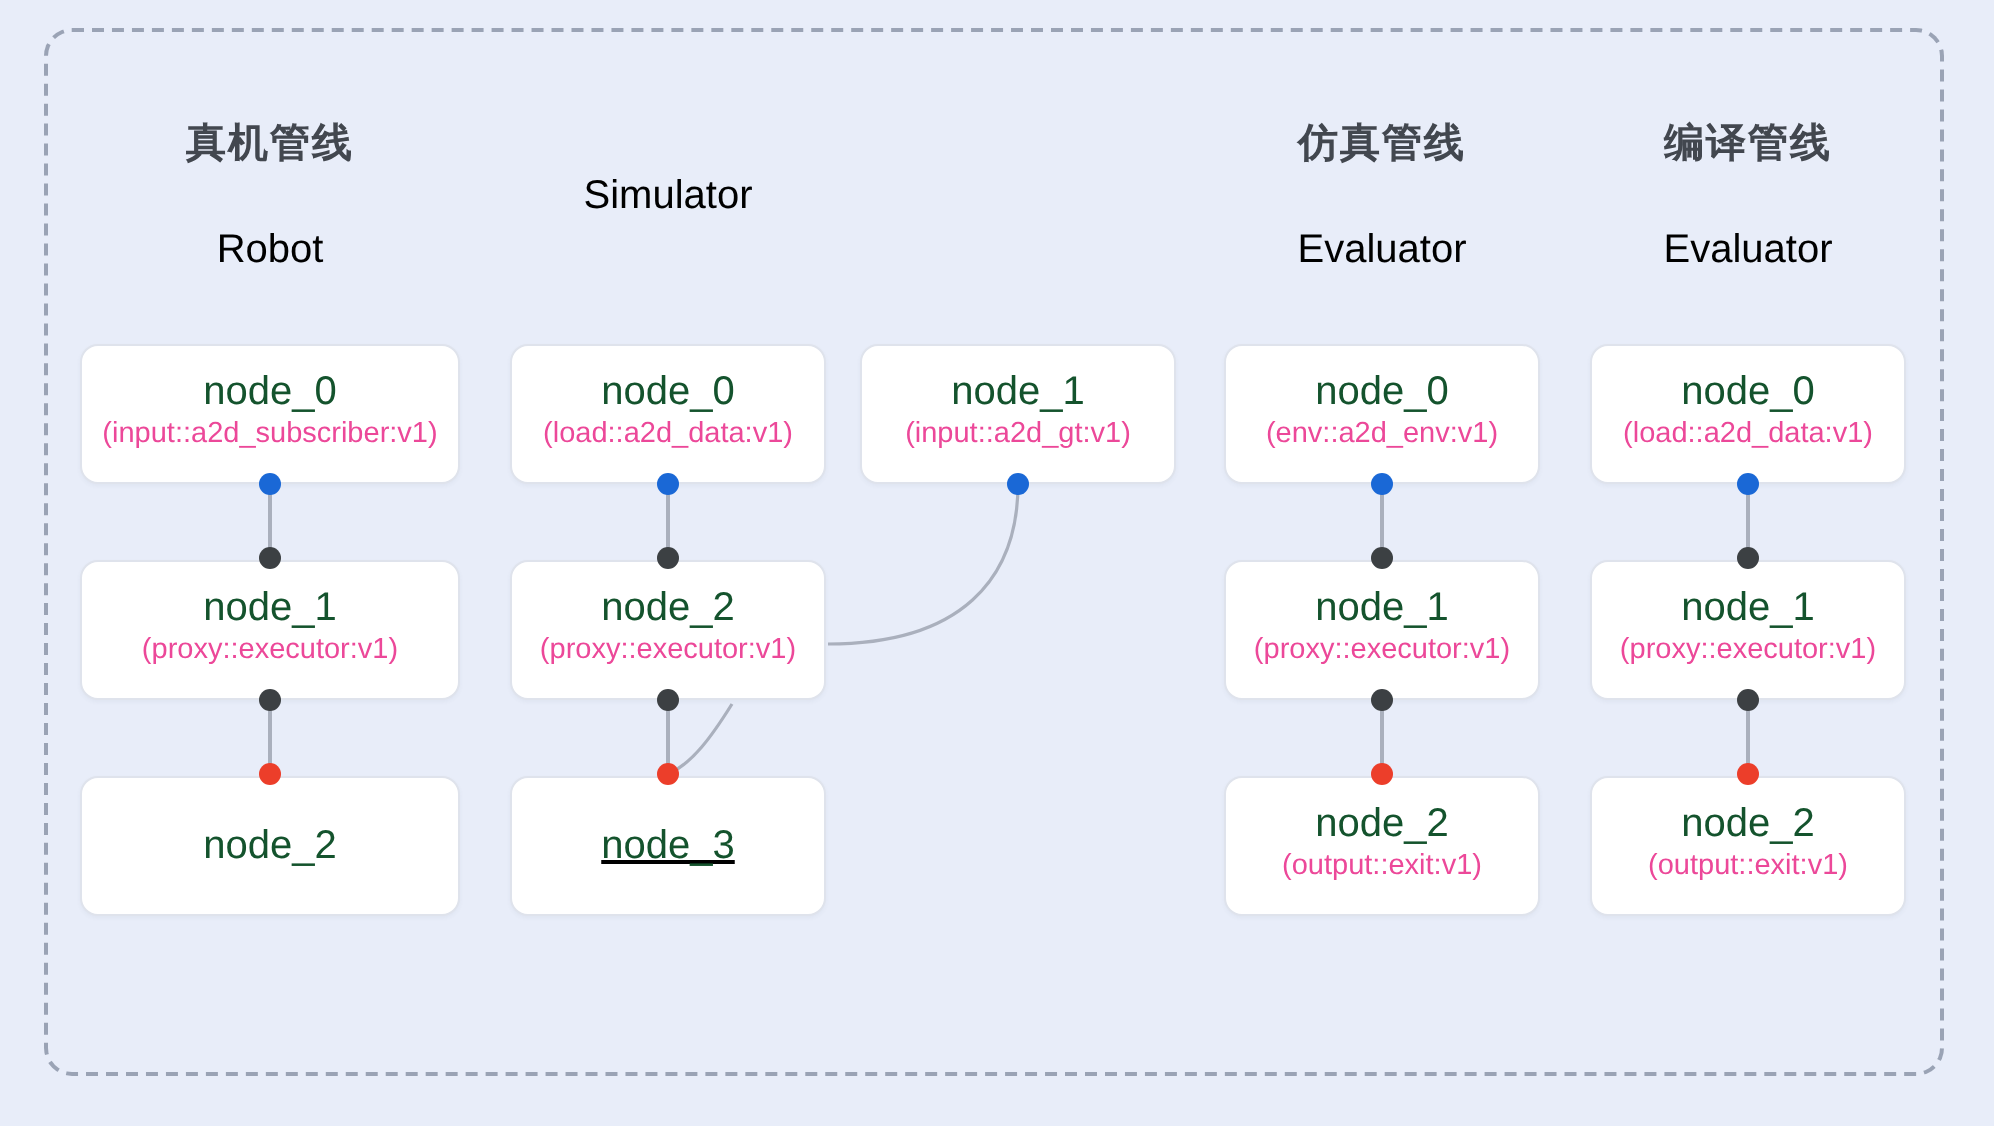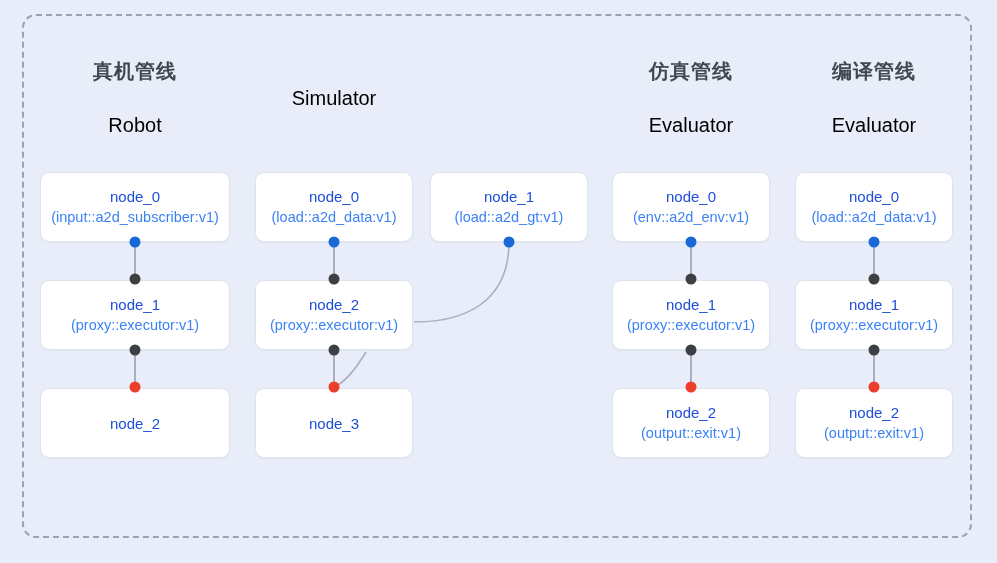--- a/index.html
+++ b/index.html
@@ -63,28 +63,28 @@
     background: #ffffff;
     border: 1px solid #dfe3ec;
     border-radius: 9px;
     box-shadow: 0 1px 2px rgba(60,70,100,0.05);
     display: flex;
     flex-direction: column;
     align-items: center;
     justify-content: center;
   }
   .node-title {
-    font-size: 15px;
-    color: #1d4ed8;
+    font-size: 20px;
+    color: #14532d;
     line-height: 21px;
     white-space: nowrap;
   }
   .node-sub {
     font-size: 14.5px;
-    color: #3b82f6;
+    color: #ec4899;
     line-height: 21px;
     white-space: nowrap;
   }
 
   
   .port {
     position: absolute;
     width: 11px;
     height: 11px;
     border-radius: 50%;
@@ -178,32 +178,32 @@
   <div class="port port-red" style="left:135px; top:387px;"></div>
 
   <div class="node" style="left:255px; top:172px; width:158px; height:70px;">
     <div class="node-title">node_0</div>
     <div class="node-sub">(load::a2d_data:v1)</div>
   </div>
   <div class="port port-blue" style="left:334px; top:242px;"></div>
 
   <div class="node" style="left:430px; top:172px; width:158px; height:70px;">
     <div class="node-title">node_1</div>
-    <div class="node-sub">(load::a2d_gt:v1)</div>
+    <div class="node-sub">(input::a2d_gt:v1)</div>
   </div>
   <div class="port port-blue" style="left:509px; top:242px;"></div>
 
   <div class="node" style="left:255px; top:280px; width:158px; height:70px;">
     <div class="node-title">node_2</div>
     <div class="node-sub">(proxy::executor:v1)</div>
   </div>
   <div class="port port-black" style="left:334px; top:279px;"></div>
   <div class="port port-black" style="left:334px; top:350px;"></div>
 
-  <div class="node" style="left:255px; top:388px; width:158px; height:70px;">
+  <div class="node" style="left:255px; top:388px; width:158px; height:70px;text-decoration:underline;">
     <div class="node-title">node_3</div>
   </div>
   <div class="port port-red" style="left:334px; top:387px;"></div>
 
   <div class="node" style="left:612px; top:172px; width:158px; height:70px;">
     <div class="node-title">node_0</div>
     <div class="node-sub">(env::a2d_env:v1)</div>
   </div>
   <div class="port port-blue" style="left:691px; top:242px;"></div>
 

